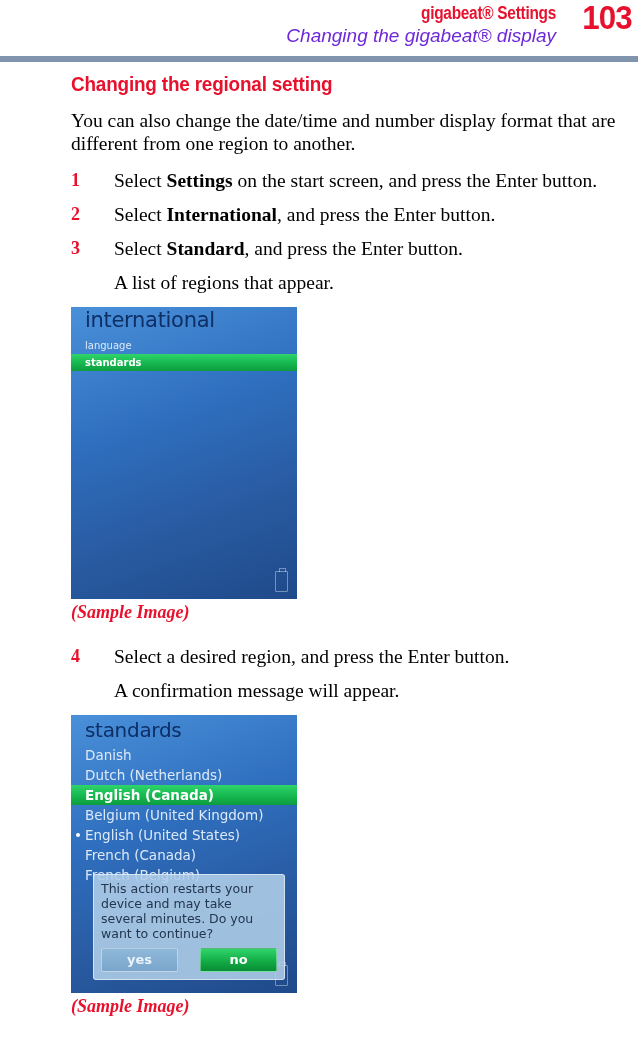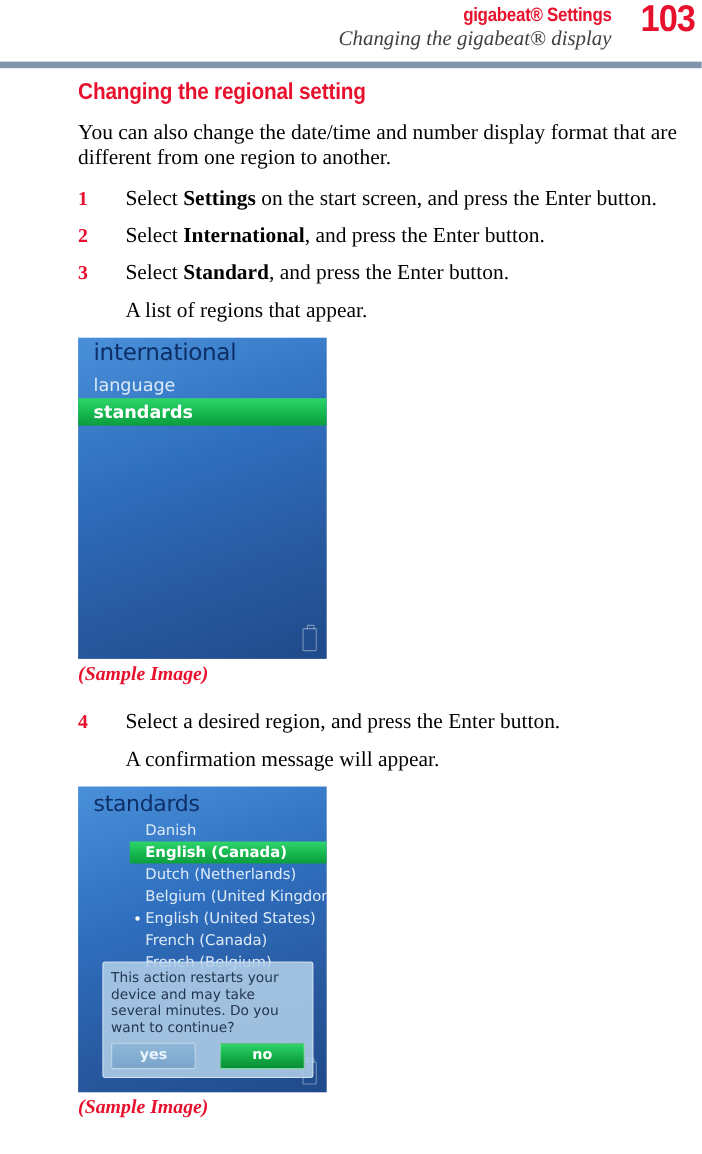--- a/index.html
+++ b/index.html
@@ -36,24 +36,24 @@
     font-size: 17.5px;
     color: #e8112d;
     letter-spacing: -0.3px;
     line-height: 22px;
     margin-top: 2px;
     white-space: nowrap;
     transform: scaleX(0.88);
     transform-origin: right center;
   }
   .header-line2 {
-    font-family: Liberation Serif, serif;
+    font-family: Liberation Sans, sans-serif;
     font-style: italic;
     font-size: 19px;
-    color: #404040;
+    color: #6d28d9;
     line-height: 24px;
     white-space: nowrap;
   }
   .page-number {
     position: absolute;
     right: 6px;
     top: -4px;
     font-family: "Liberation Sans", sans-serif;
     font-weight: bold;
     font-size: 34px;
@@ -144,21 +144,21 @@
     font-weight: normal;
     color: #0d2f66;
     padding: 3px 0 5px 14px;
     letter-spacing: -0.3px;
     position: relative;
     z-index: 2;
   }
   .shot-row {
     position: relative;
     z-index: 2;
-    font-size: 16px;
+    font-size: 10px;
     color: #dce9f7;
     padding: 3px 0 3px 14px;
     white-space: nowrap;
   }
   .shot-row.selected {
     color: #ffffff;
     font-weight: bold;
     background: linear-gradient(180deg, #2fd46b 0%, #15b84e 55%, #0d9c3f 100%);
   }
   .shot-row.has-bullet::before {
@@ -190,21 +190,21 @@
     width: 5px;
     height: 3px;
     border: 1.5px solid rgba(255,255,255,0.38);
     border-bottom: none;
   }
 
   #device-shot-1 { height: 292px; }
   #device-shot-1 .shot-title { padding-top: 1px; }
 
   #device-shot-2 { height: 278px; }
-  #device-shot-2 .shot-row { font-size: 13.5px; padding: 2px 0 2px 14px; margin-left: 47px; }
+  #device-shot-2 .shot-row { font-size: 13.5px; padding: 2px 0 2px 14px; }
   #device-shot-2 .shot-title { font-size: 20px; padding-bottom: 3px; }
 
   
   .confirm-dialog {
     position: absolute;
     left: 22px;
     bottom: 13px;
     width: 192px;
     z-index: 5;
     background: rgba(176,206,232,0.88);
@@ -284,22 +284,22 @@
   <div class="step" style="margin-top:22px;">
     <span class="step-num">4</span><span>Select a desired region, and press the Enter button.</span><b></b><span></span>
   </div>
 
   <div class="step-note">A confirmation message will appear.</div>
 
   <div class="device-shot" id="device-shot-2">
 
     <div class="shot-title">standards</div>
     <div class="shot-row">Danish</div>
+    <div class="shot-row">Dutch (Netherlands)</div>
     <div class="shot-row selected">English (Canada)</div>
-    <div class="shot-row">Dutch (Netherlands)</div>
     <div class="shot-row">Belgium (United Kingdom)</div>
     <div class="shot-row has-bullet">English (United States)</div>
     <div class="shot-row">French (Canada)</div>
     <div class="shot-row">French (Belgium)</div>
 
     <div class="confirm-dialog">
       <div class="confirm-text">This action restarts your device and may take several minutes. Do you want to continue?</div>
       <div class="confirm-buttons">
         <div class="confirm-btn">yes</div>
         <div class="confirm-btn highlighted">no</div>

